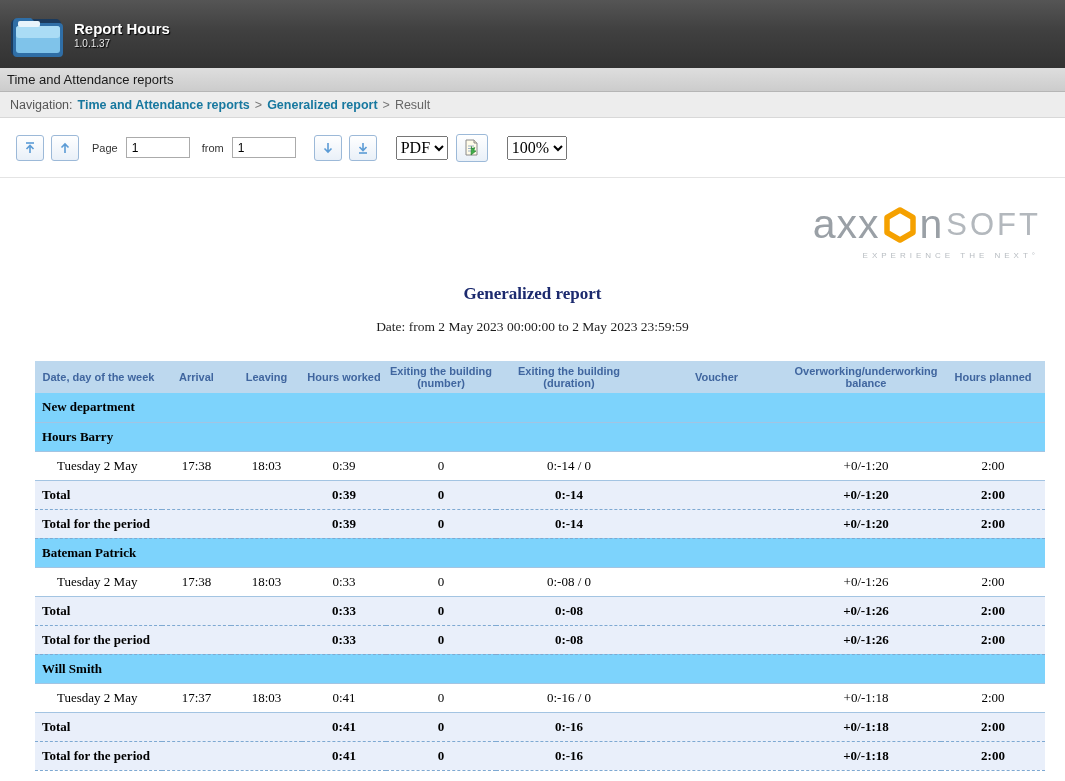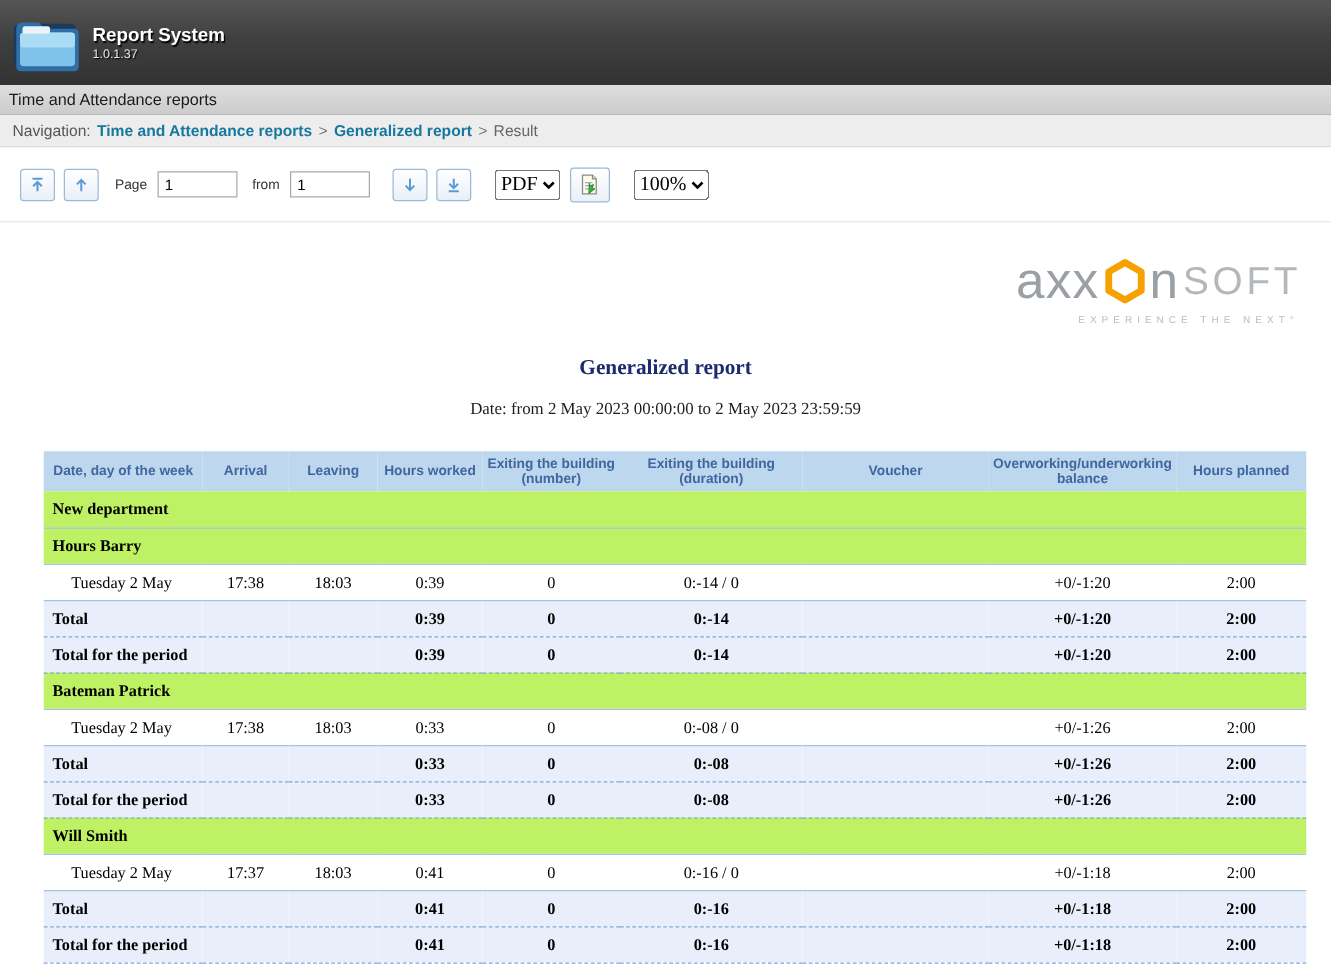--- a/index.html
+++ b/index.html
@@ -54,40 +54,40 @@
   .report-date { text-align: center; font-family: "Liberation Serif", serif; font-size: 13.5px;
                  color: #1d1d1d; margin-top: 15px; }
 
   
   table.report-table { border-collapse: collapse; margin: 26px 20px 0 35px; width: 1010px;
                        font-family: "Liberation Serif", serif; font-size: 13px; color: #000; table-layout: fixed; }
   .report-table th { background: #bdd8ee; color: #40669f; font-family: "Liberation Sans", sans-serif;
                      font-size: 11px; font-weight: bold; padding: 4px 1px; vertical-align: middle;
                      height: 32px; text-align: center; }
   .report-table td { padding: 6px 4px; text-align: center; border-bottom: 1px solid #a3c4e2; height: 29px; }
-  .dept-row td, .person-row td { background: #bef264; font-weight: bold; text-align: left; padding-left: 7px; }
+  .dept-row td, .person-row td { background: #7dd3fc; font-weight: bold; text-align: left; padding-left: 7px; }
   .data-row td.c-first { text-align: left; padding-left: 22px; }
   .total-row td { background: #e9effa; font-weight: bold; border-bottom: 1px dashed #7ea9d2; border-top: 1px dashed #7ea9d2; }
   .total-row td.c-total-label { text-align: left; padding-left: 7px; }
 </style>
 </head>
 <body>
 
 <div class="app">
 
   <header class="top-bar">
     <svg class="folder-icon" viewBox="0 0 56 50">
       <rect x="3" y="10" width="50" height="37" rx="5" fill="#1b3a5c"></rect>
       <path d="M5 14 q0-5 5-5 h13 l5 5 h23 q4 0 4 4 v26 q0 4-4 4 H9 q-4 0-4-4 z" fill="#2f6ea6"></path>
       <rect x="8" y="17" width="44" height="27" rx="3" fill="#7fc3ea"></rect>
       <rect x="8" y="17" width="44" height="12" rx="3" fill="#aadcf5"></rect>
       <rect x="10" y="12" width="22" height="6" rx="2" fill="#e8f4fb"></rect>
     </svg>
     <div class="titles">
-      <div class="app-title">Report System</div>
+      <div class="app-title">Report Hours</div>
       <div class="app-version">1.0.1.37</div>
     </div>
   </header>
 
   <div class="section-bar">
     <span>Time and Attendance reports</span>
   </div>
 
   <div class="breadcrumb-bar">
     <span class="bc-label">Navigation:</span>

